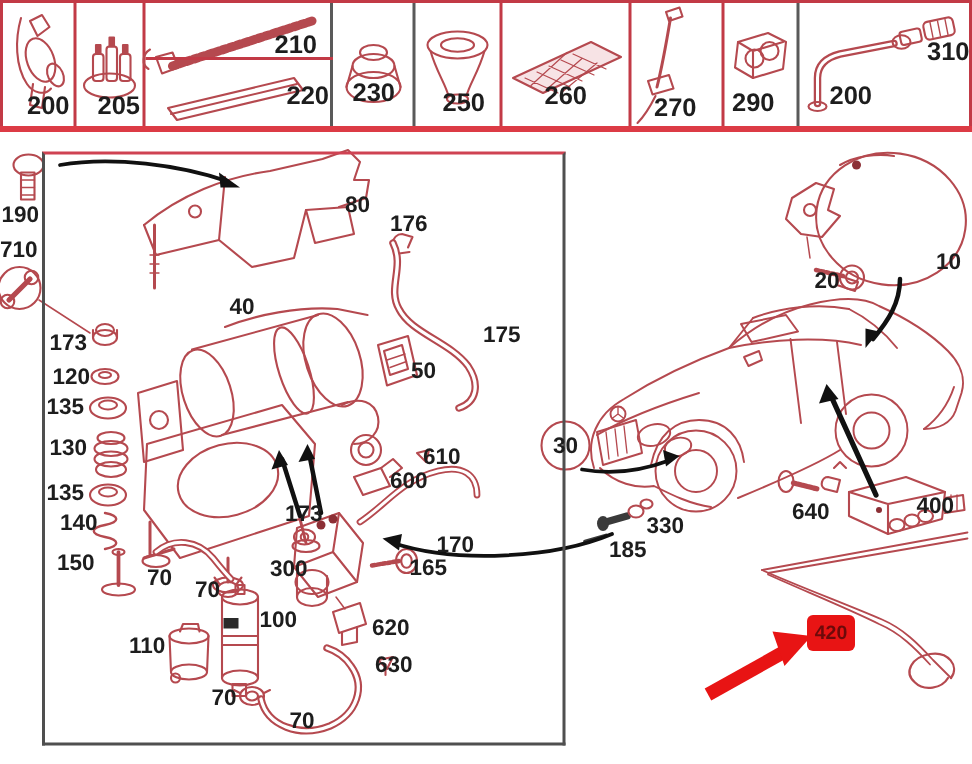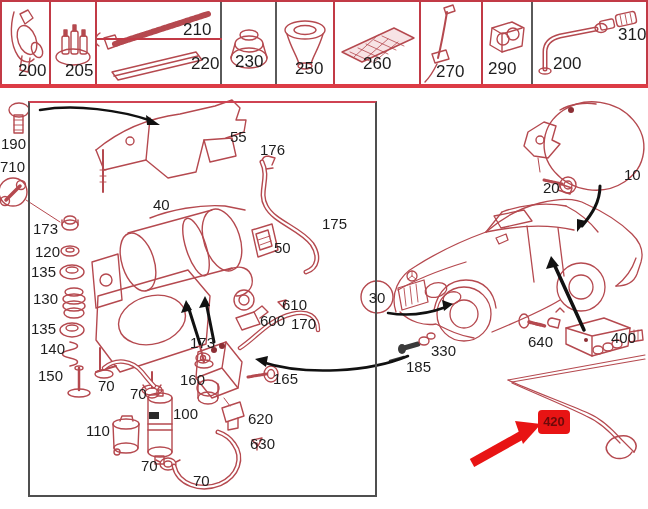--- a/index.html
+++ b/index.html
@@ -1,19 +1,19 @@
 <!DOCTYPE html>
 <html><head>
 <meta charset="utf-8">
 <style>
   html,body{margin:0;padding:0;background:#fff;}
   .stage{position:relative;width:648px;height:509px;background:#fff;
          font-family:"Liberation Sans",sans-serif;overflow:hidden;}
   .stage svg{position:absolute;left:0;top:0;}
-  .lbl{position:absolute;font-size:15px;color:#1d1d1d;line-height:1;white-space:nowrap;z-index:5;}
+  .lbl{position:absolute;font-size:15px;color:#1d1d1d;line-height:1;white-space:nowrap;z-index:5;font-weight:bold;}
   .lbl.big{font-size:17px;}
   .cell{position:absolute;top:0;height:84px;box-sizing:border-box;}
   .div-red{border-right:2px solid #c23a46;}
   .div-gray{border-right:2px solid #5a5a5a;}
   .frame{position:absolute;left:0;top:0;width:648px;height:86px;box-sizing:border-box;
          border:2px solid #c23a46;z-index:1;}
   .subdivider{position:absolute;left:97px;top:38px;width:125px;height:2px;background:#c23a46;z-index:2;}
   .strip-bottom{position:absolute;left:0;top:84px;width:648px;height:4px;background:#dc3b45;z-index:2;}
   .panel{position:absolute;left:28px;top:101px;width:349px;height:396px;box-sizing:border-box;
          border-top:2px solid #cf4252;border-left:2px solid #4f4f4f;
@@ -362,42 +362,42 @@
   <span class="lbl big" style="left:235px;top:53px">230</span>
   <span class="lbl big" style="left:295px;top:60px">250</span>
   <span class="lbl big" style="left:363px;top:55px">260</span>
   <span class="lbl big" style="left:436px;top:63px">270</span>
   <span class="lbl big" style="left:488px;top:60px">290</span>
   <span class="lbl big" style="left:553px;top:55px">200</span>
   <span class="lbl big" style="left:618px;top:26px">310</span>
 
   <span class="lbl" style="left:1px;top:136px">190</span>
   <span class="lbl" style="left:0px;top:159px">710</span>
-  <span class="lbl" style="left:230px;top:129px">55</span>
+  <span class="lbl" style="left:230px;top:129px">80</span>
   <span class="lbl" style="left:260px;top:142px">176</span>
   <span class="lbl" style="left:153px;top:197px">40</span>
   <span class="lbl" style="left:274px;top:240px">50</span>
   <span class="lbl" style="left:322px;top:216px">175</span>
   <span class="lbl" style="left:33px;top:221px">173</span>
   <span class="lbl" style="left:35px;top:244px">120</span>
   <span class="lbl" style="left:31px;top:264px">135</span>
   <span class="lbl" style="left:33px;top:291px">130</span>
   <span class="lbl" style="left:31px;top:321px">135</span>
   <span class="lbl" style="left:40px;top:341px">140</span>
   <span class="lbl" style="left:38px;top:368px">150</span>
   <span class="lbl" style="left:98px;top:378px">70</span>
   <span class="lbl" style="left:130px;top:386px">70</span>
   <span class="lbl" style="left:173px;top:406px">100</span>
   <span class="lbl" style="left:86px;top:423px">110</span>
   <span class="lbl" style="left:141px;top:458px">70</span>
   <span class="lbl" style="left:193px;top:473px">70</span>
-  <span class="lbl" style="left:180px;top:372px">160</span>
+  <span class="lbl" style="left:180px;top:372px">300</span>
   <span class="lbl" style="left:273px;top:371px">165</span>
   <span class="lbl" style="left:190px;top:335px">173</span>
-  <span class="lbl" style="left:291px;top:316px">170</span>
+  <span class="lbl" style="left:291px;top:356px">170</span>
   <span class="lbl" style="left:260px;top:313px">600</span>
   <span class="lbl" style="left:282px;top:297px">610</span>
   <span class="lbl" style="left:248px;top:411px">620</span>
   <span class="lbl" style="left:250px;top:436px">630</span>
   <span class="lbl" style="left:363px;top:290px;width:28px;text-align:center">30</span>
   <span class="lbl" style="left:624px;top:167px">10</span>
   <span class="lbl" style="left:543px;top:180px">20</span>
   <span class="lbl" style="left:528px;top:334px">640</span>
   <span class="lbl" style="left:611px;top:330px">400</span>
   <span class="lbl" style="left:431px;top:343px">330</span>

